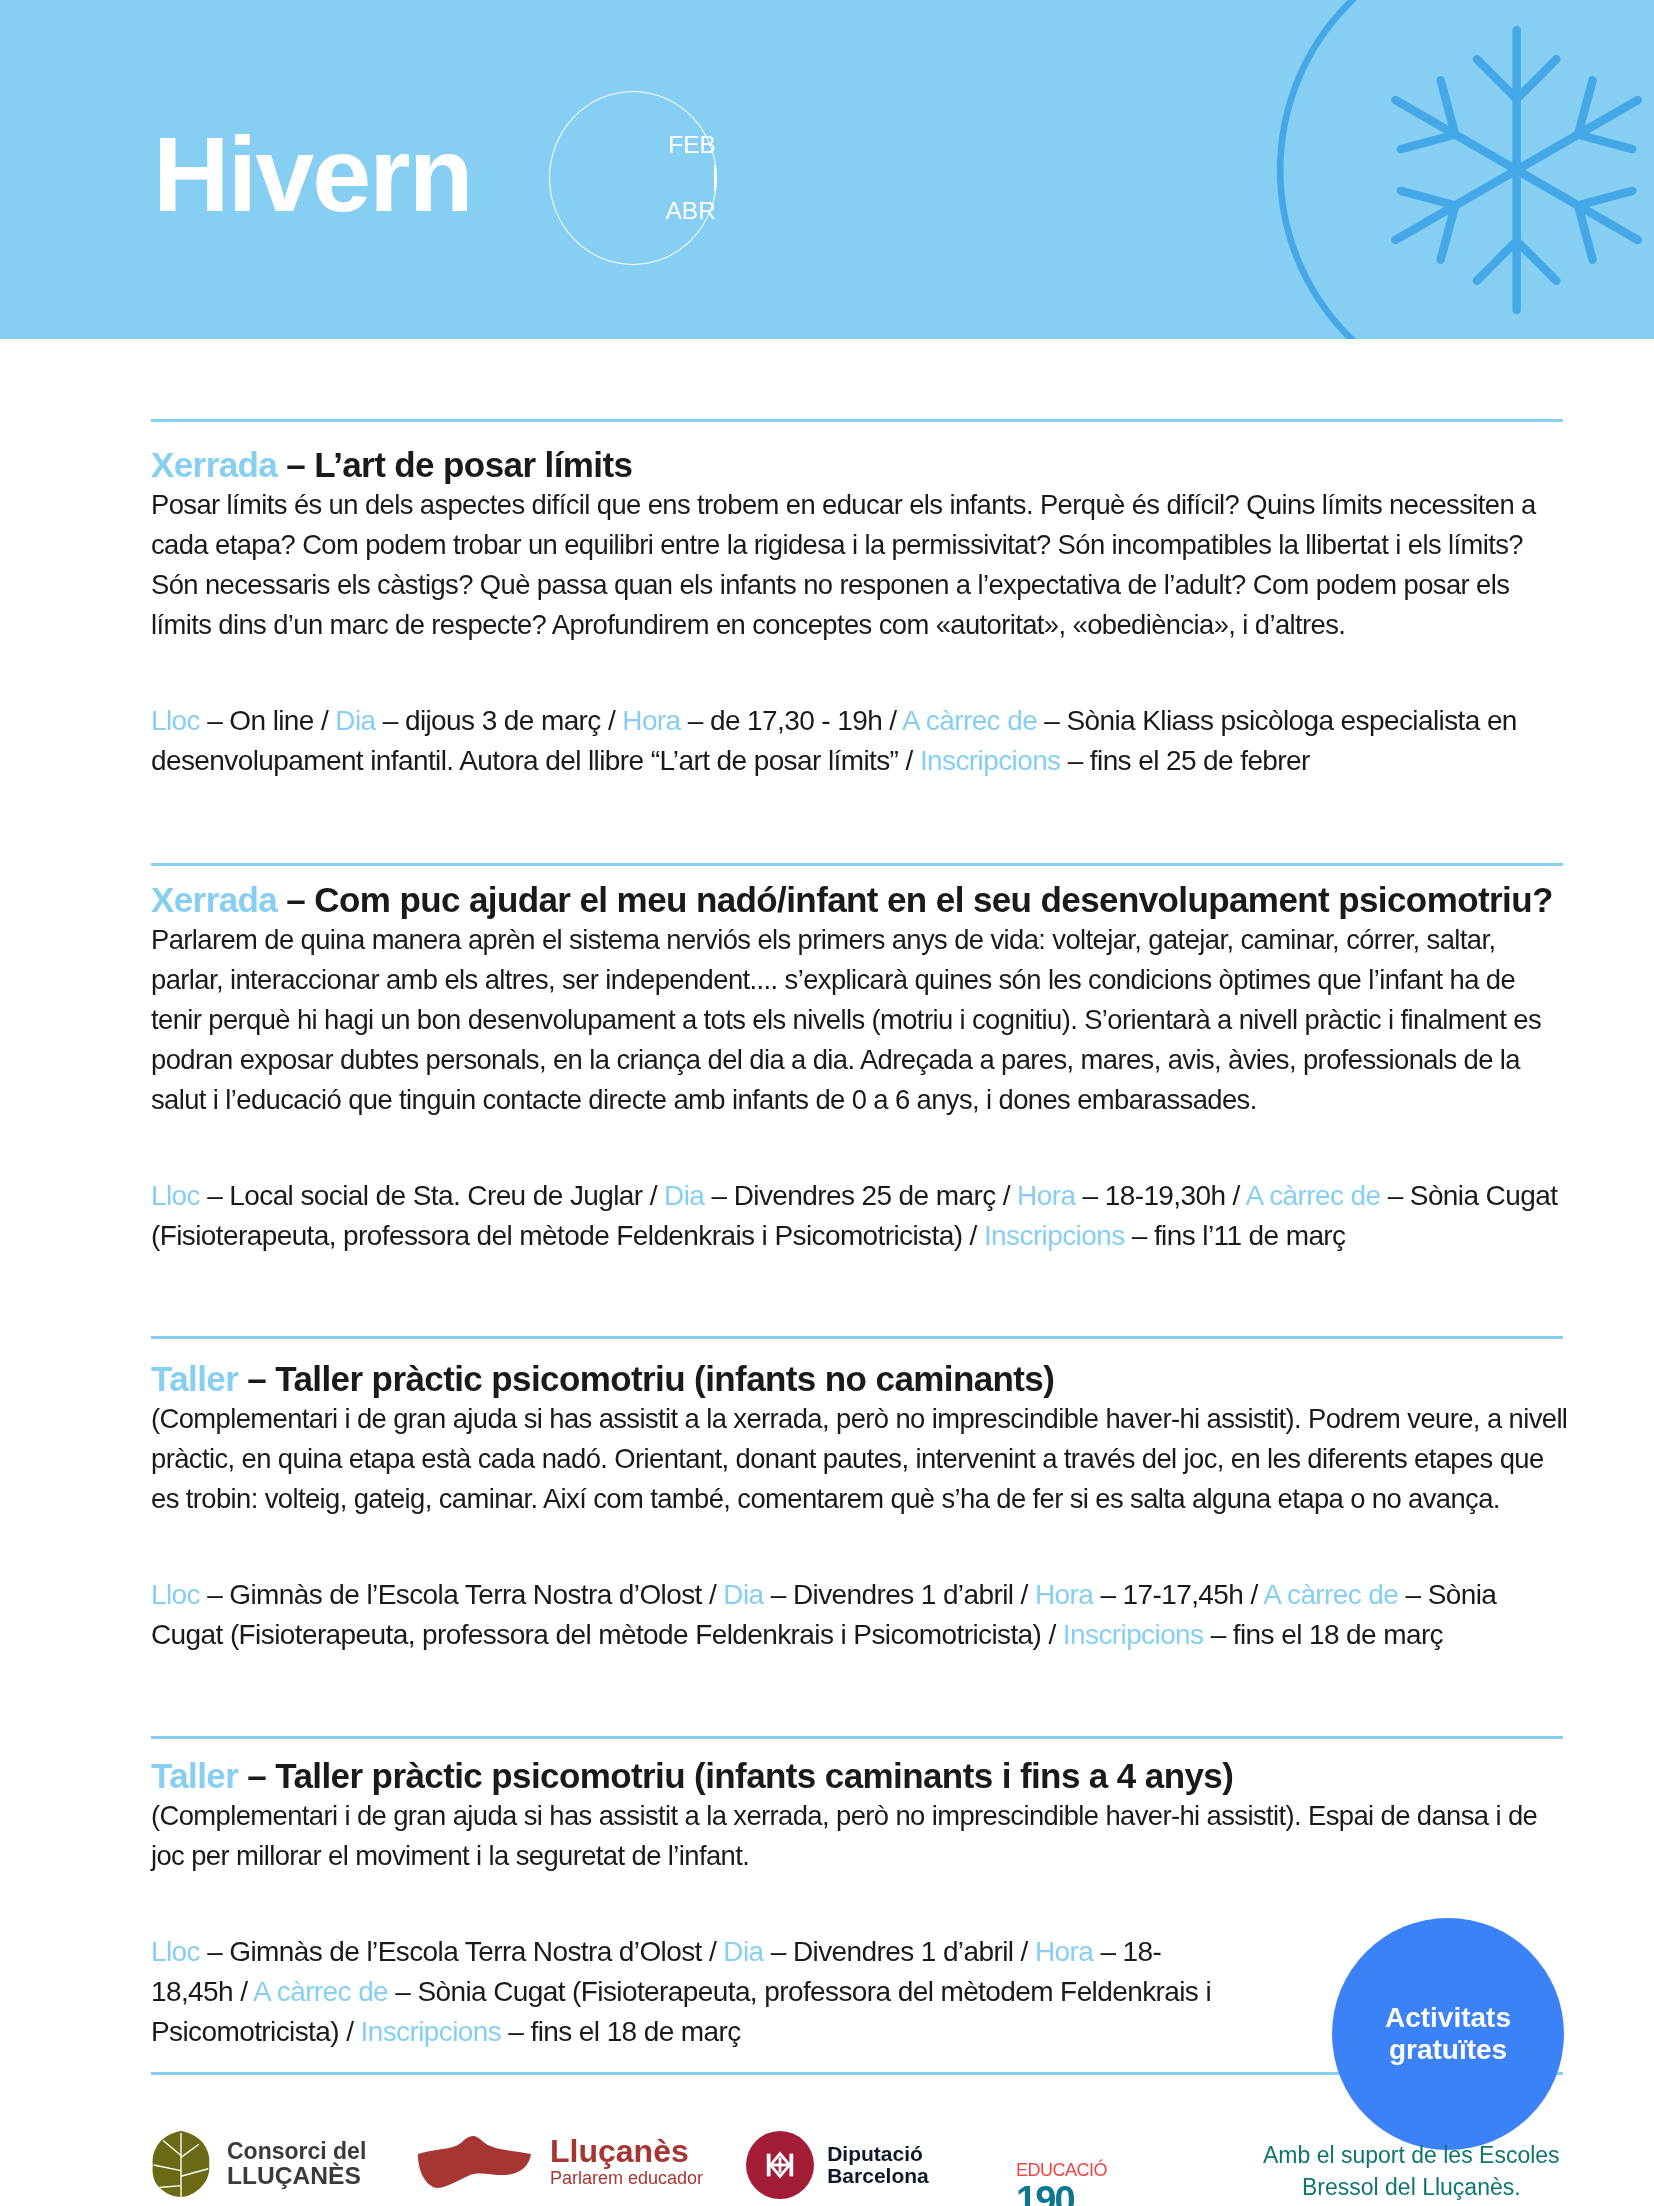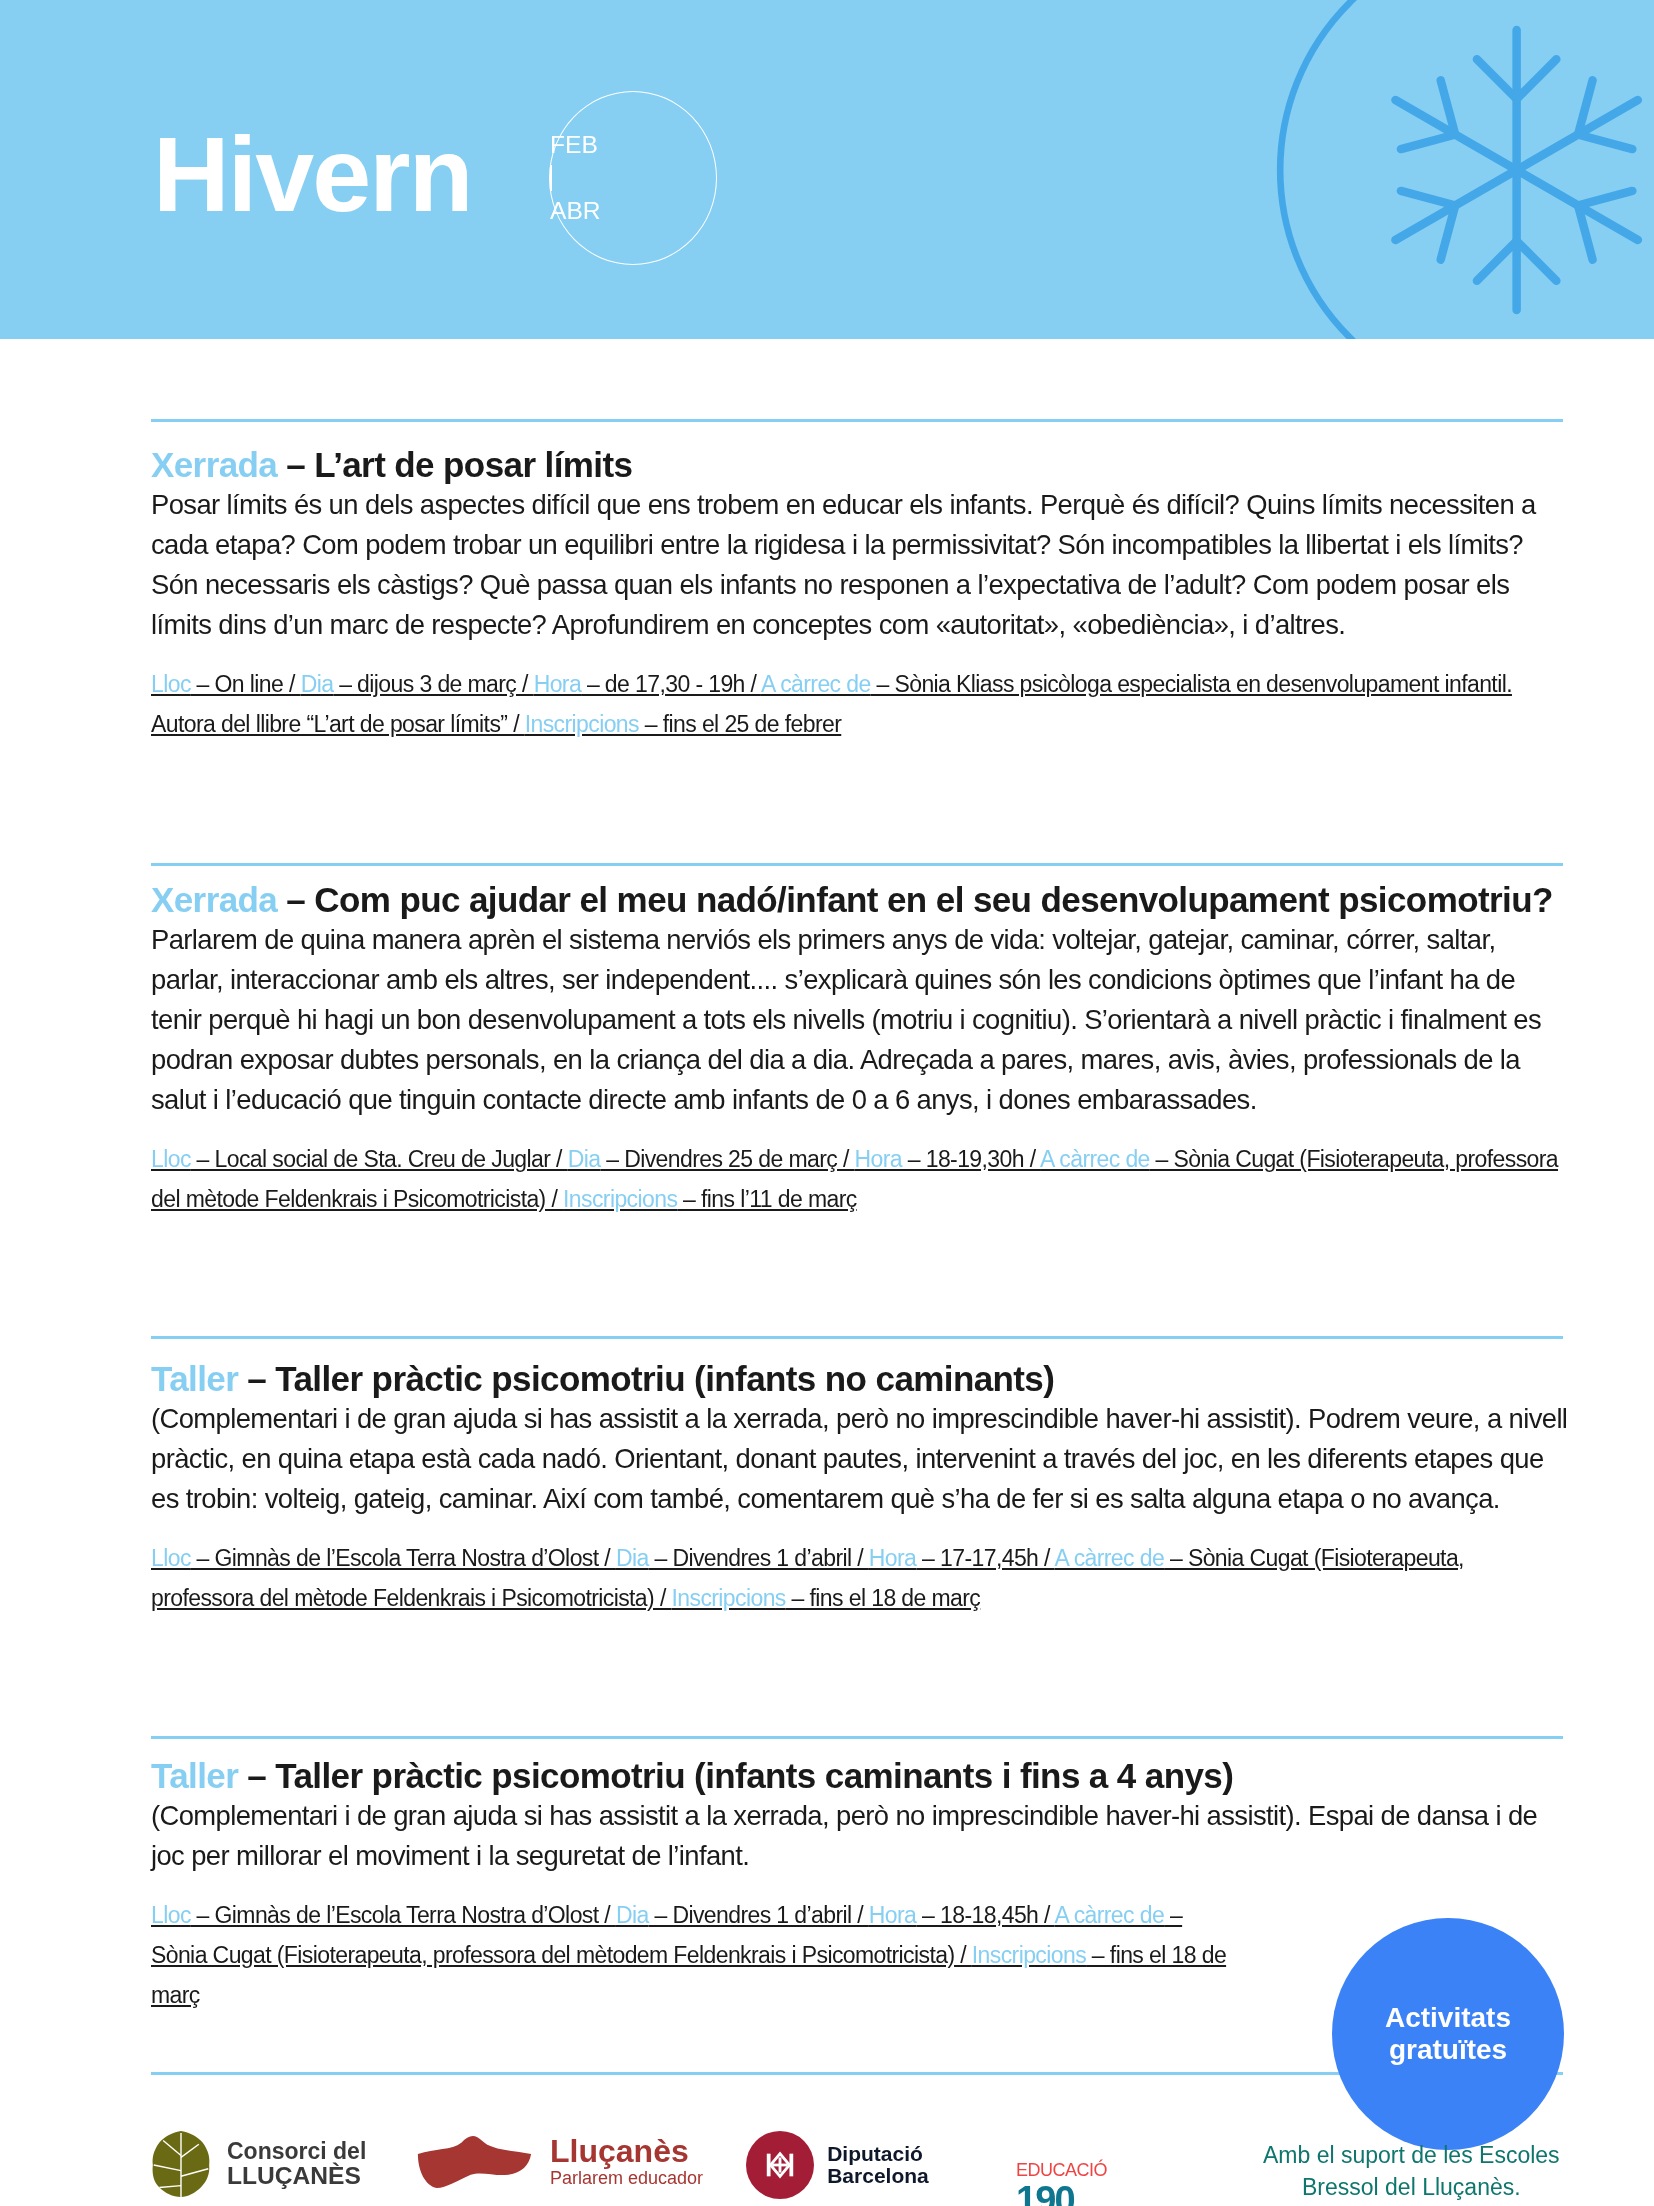--- a/index.html
+++ b/index.html
@@ -11,33 +11,33 @@
     background: #86cff3; overflow: hidden; padding-left: 28px;
   }
   .header-title {
     position: absolute; left: 153px; top: 121px;
     font-family: "Liberation Sans", sans-serif; font-weight: bold;
     font-size: 106px; color: #ffffff; letter-spacing: -1.9px; line-height: 1;
   }
   .date-badge {
     position: absolute; left: 549px; top: 91px; width: 168px; height: 174px;
     border: 1.9px solid #ffffff; border-radius: 50%;
-    display: flex; flex-direction: column; align-items: flex-start; justify-content: center;
+    display: flex; flex-direction: column; align-items: flex-end; justify-content: center;
     color: #ffffff; font-size: 24.6px; line-height: 1;
   }
   .date-badge .sep { width: 1.9px; height: 26.5px; background: #fff; margin: 7.6px 0; }
   .snow-wrap { position: absolute; left: 1230px; top: -57px; width: 473px; height: 454px; }
 
   .divider { position: absolute; left: 151px; width: 1412px; height: 2.8px; background: #86cff3; }
 
   .section { position: absolute; left: 151px; width: 1420px; }
   .section-title { font-size: 35px; font-weight: bold; line-height: 40px; letter-spacing: -0.6px; }
   .kind { color: #86cff3; }
   .para { font-size: 27.4px; line-height: 40px; letter-spacing: -0.6px; }
-  .meta { font-size: 23px; line-height: 40px; letter-spacing: -0.6px; margin-top: 19px; text-decoration: underline; }
+  .meta { font-size: 28px; line-height: 40px; letter-spacing: -0.6px; margin-top: 56px; }
   .lbl { color: #86cff3; }
 
   .free-badge {
     position: absolute; left: 1332px; top: 1918px; width: 232px; height: 232px;
     border-radius: 50%; background: #3b82f6;
     display: flex; flex-direction: column; align-items: center; justify-content: center;
     color: #ffffff; font-weight: bold; font-size: 28px; line-height: 32px; text-align: center;
   }
   .logo { position: absolute; display: flex; align-items: center; }
   .logo-text { font-weight: bold; line-height: 1.05; }

